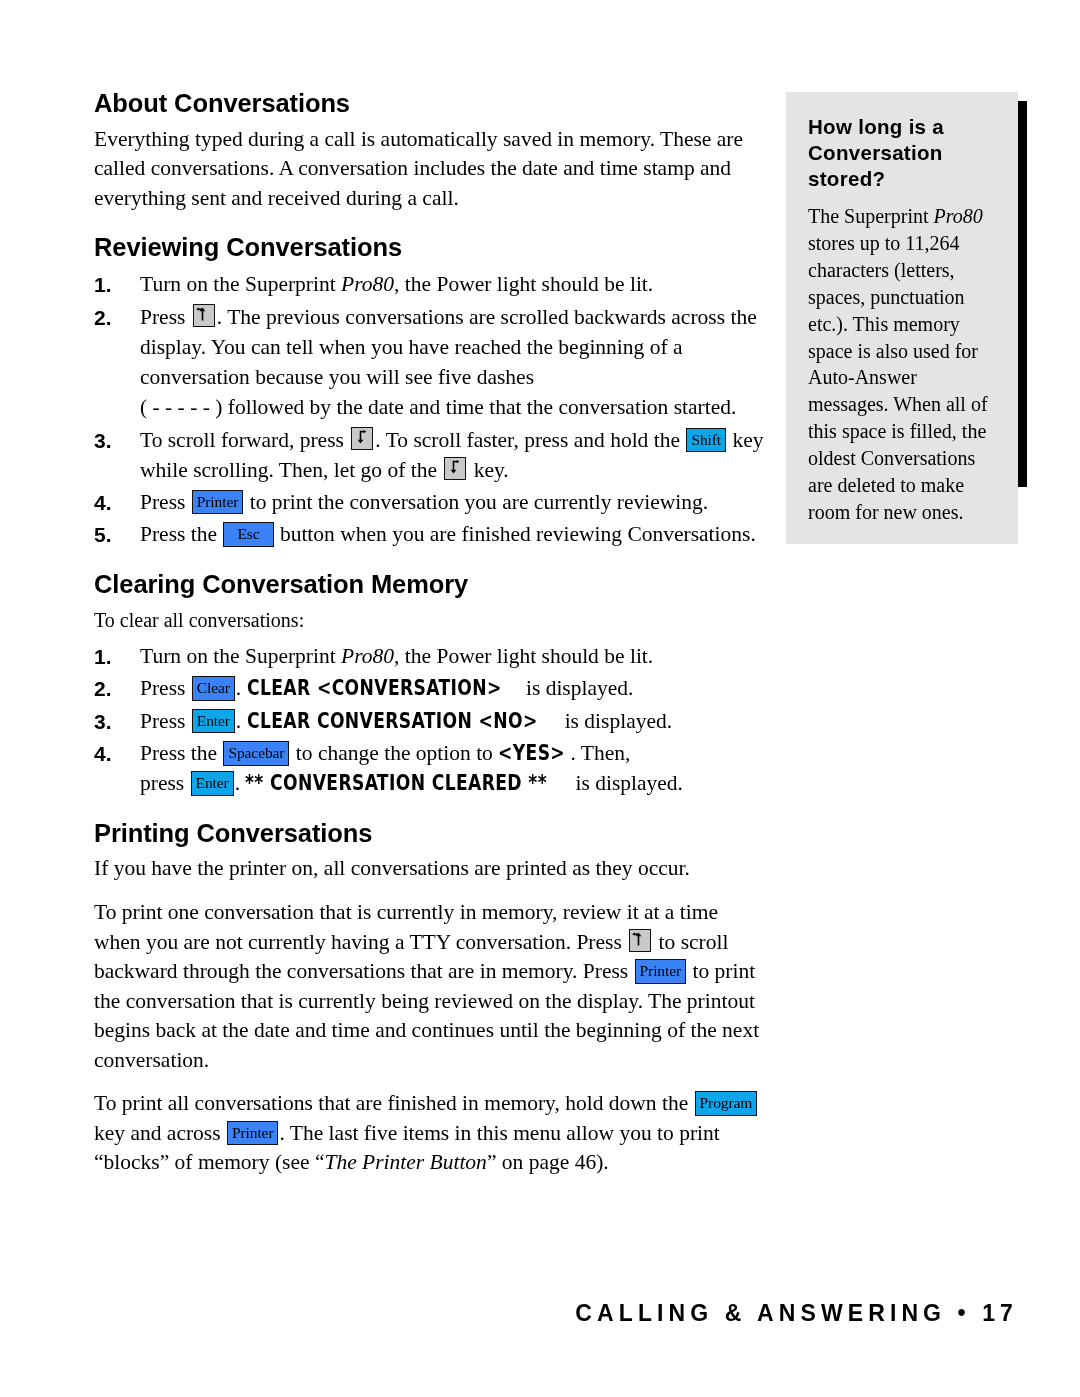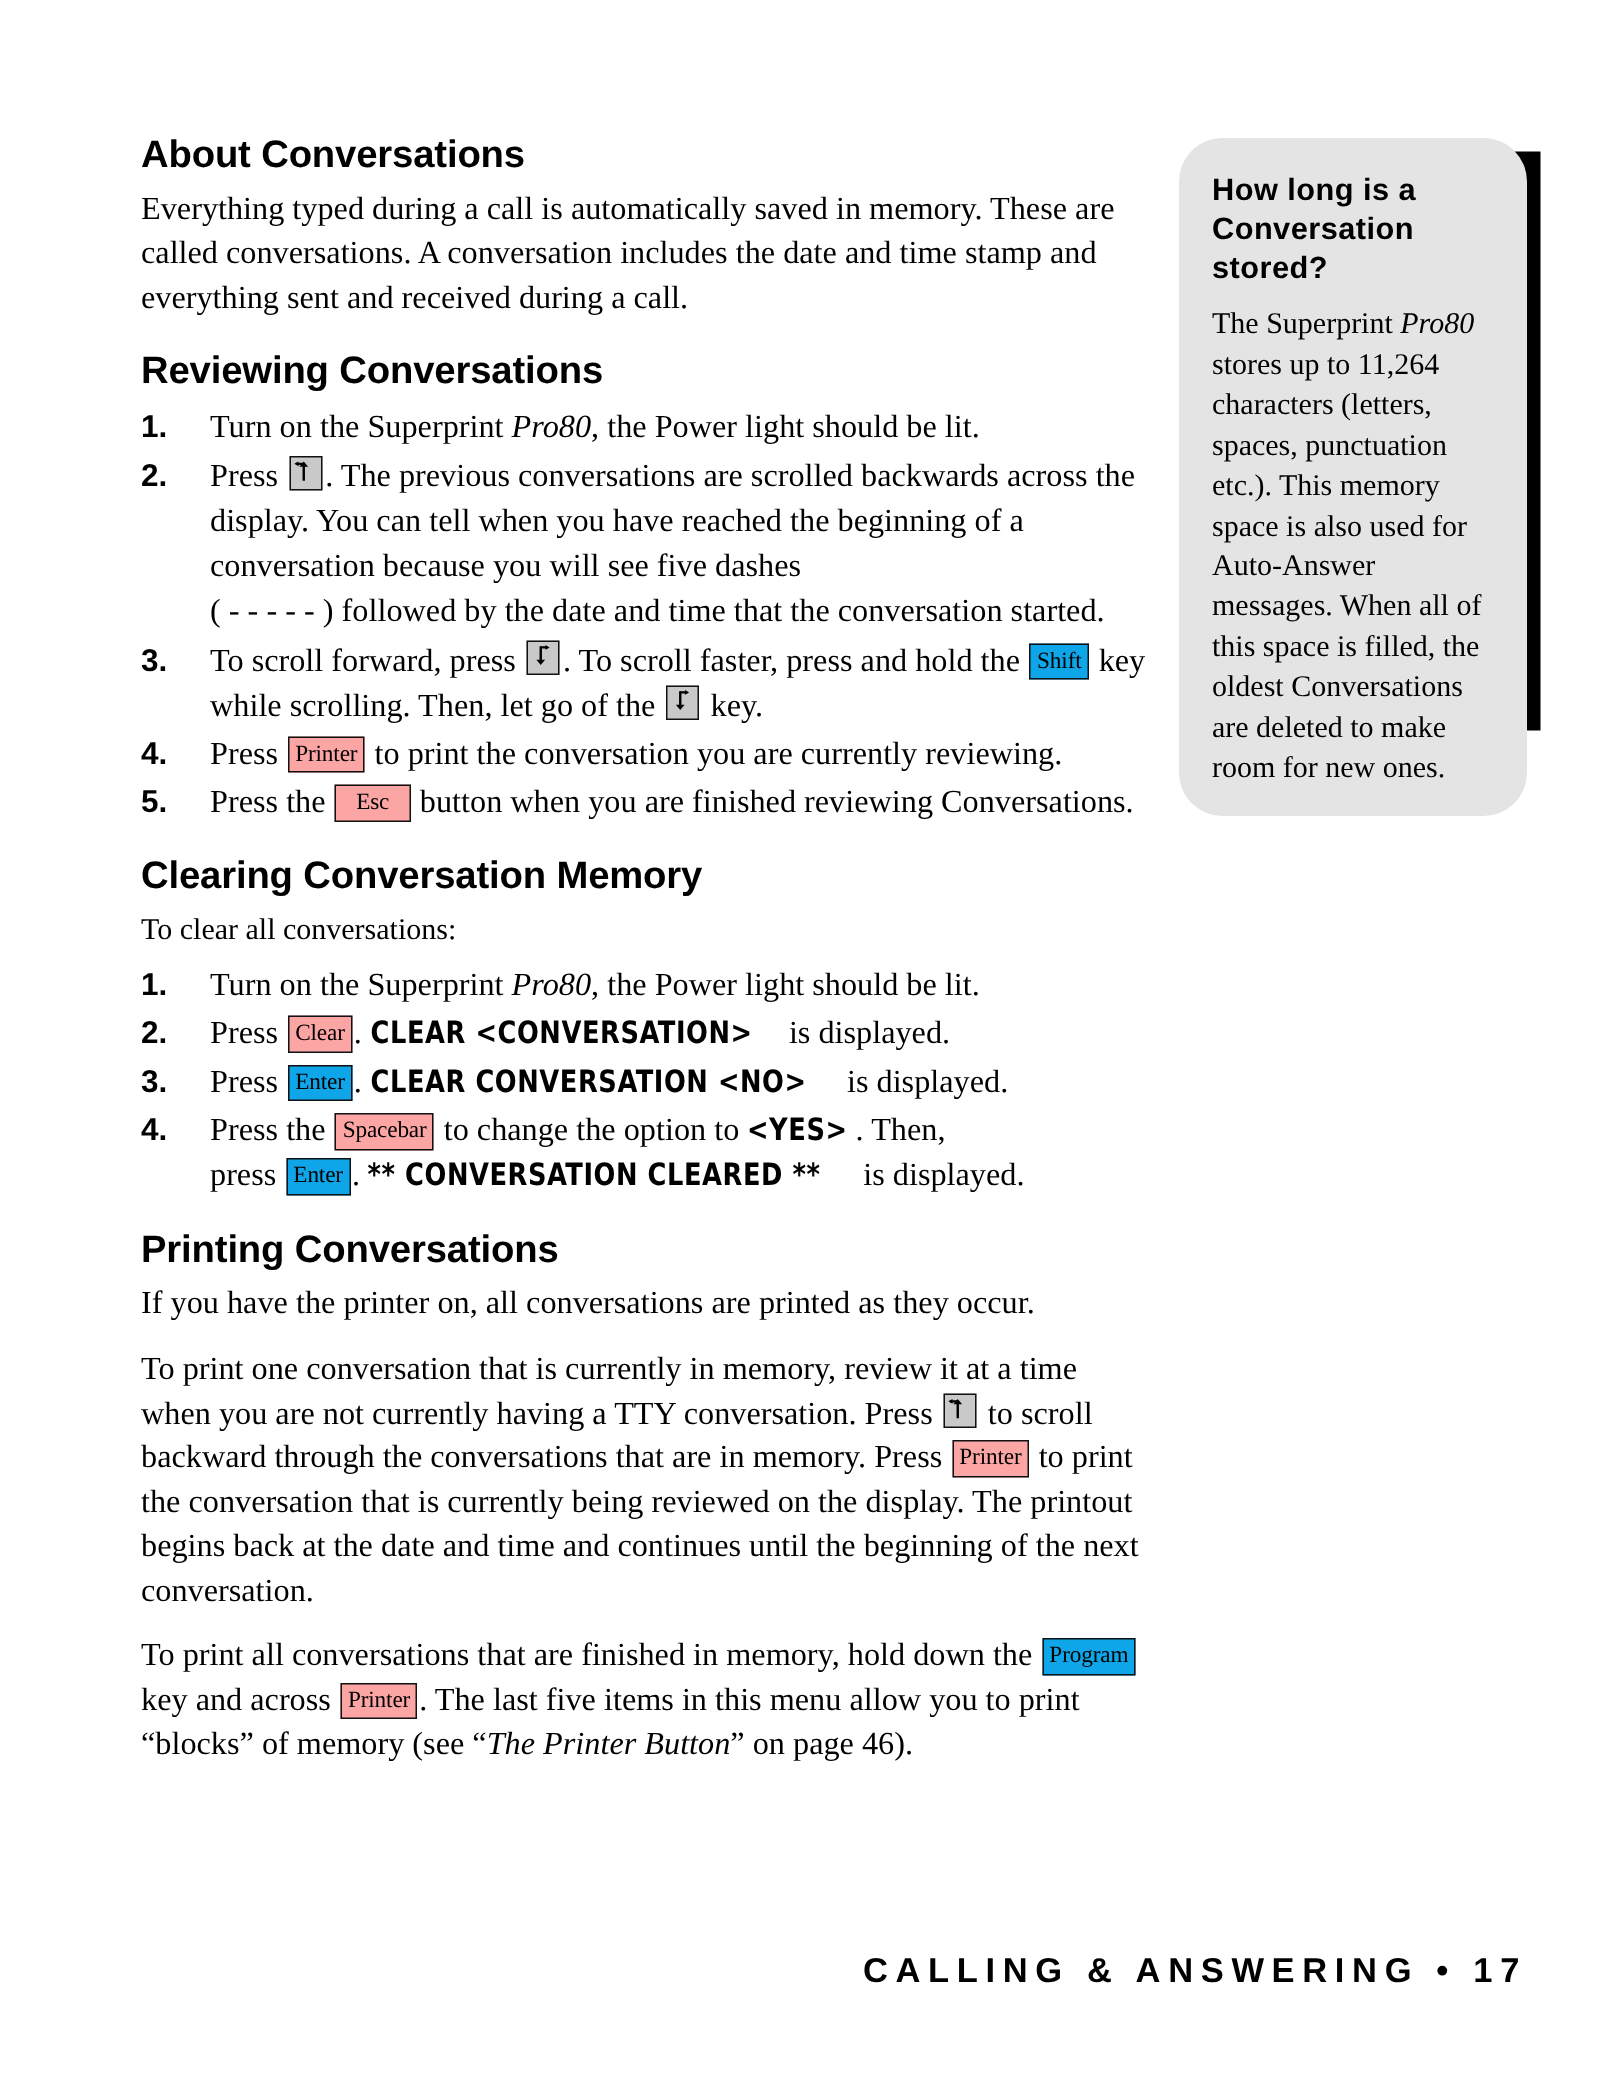--- a/index.html
+++ b/index.html
@@ -86,21 +86,21 @@
     line-height: 1.4;
     margin: 0 0 7px 0;
   }
 
   em.italic { font-style: italic; }
 
   
   .key {
     display: inline-block;
     border: 1.6px solid #111;
-    background: #fca5a5;
+    background: #3b82f6;
     font-family: "Liberation Serif", serif;
     font-size: 15.5px;
     line-height: 1;
     padding: 3px 4px 4px 4px;
     margin: 0 1px;
     vertical-align: 2px;
     white-space: nowrap;
     letter-spacing: -0.1px;
   }
   .key.gray { background: #0ea5e9; }
@@ -147,21 +147,20 @@
     height: 386px;
     background: #000000;
   }
   .sidebar {
     position: relative;
     width: 232px;
     min-height: 386px;
     background: #e4e4e4;
     box-sizing: border-box;
     padding: 22px 18px 18px 22px;
-    border-radius: 29px;
   }
   .sidebar-title {
     font-family: "Liberation Sans", sans-serif;
     font-weight: bold;
     font-size: 20.5px;
     line-height: 1.27;
     letter-spacing: 0.3px;
     margin: 0 0 11px 0;
   }
   .sidebar-body {

